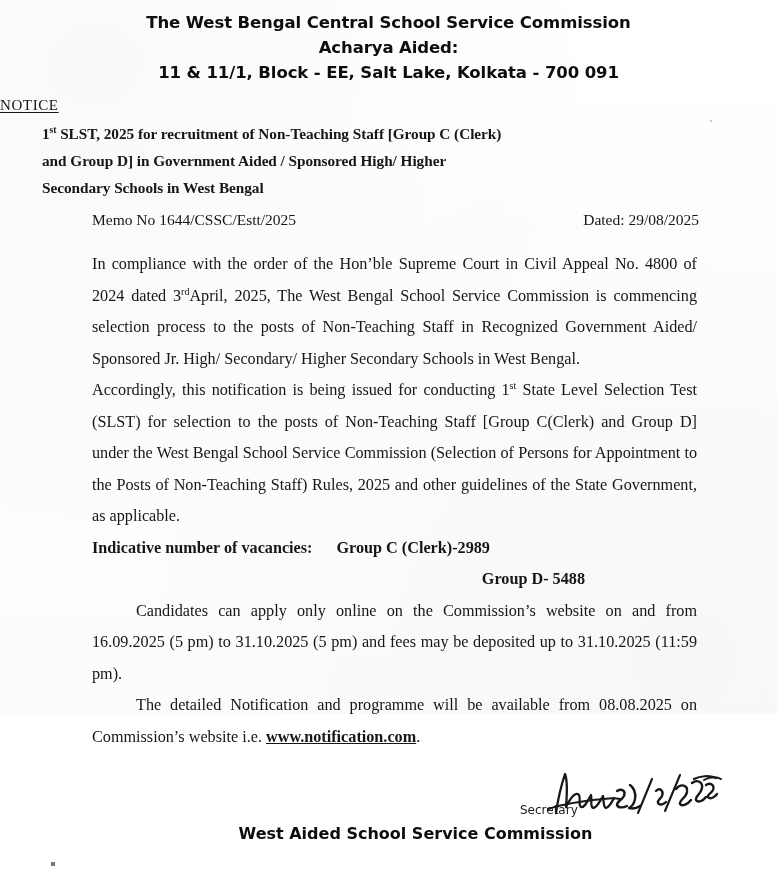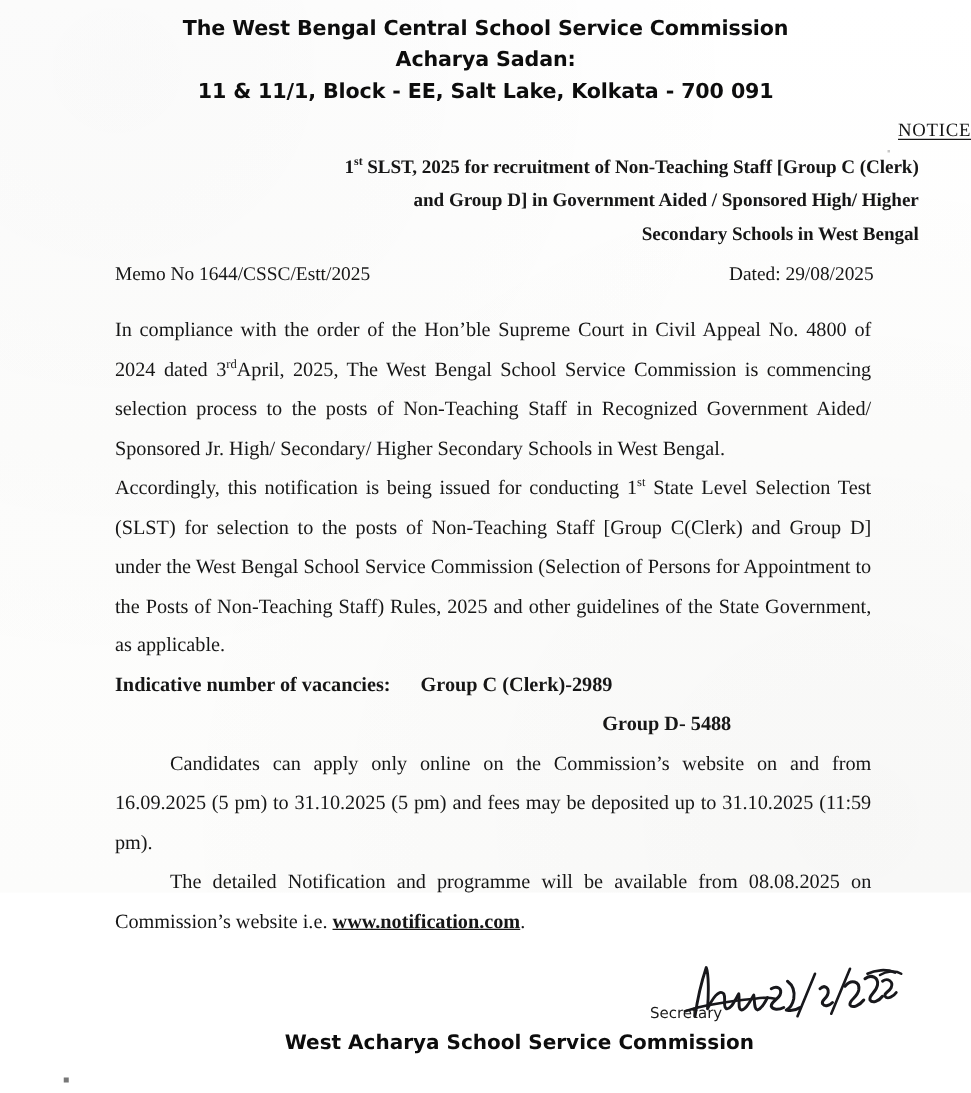--- a/index.html
+++ b/index.html
@@ -58,21 +58,21 @@
     padding-top: 10px;
   }
   .letterhead .lh-line {
     font-size: 16.5px;
     line-height: 25px;
     letter-spacing: -0.1px;
   }
 
   
   .notice-block {
-    text-align: right;
+    text-align: left;
     margin-top: 12px;
     font-family: "Liberation Serif", serif;
   }
   .notice-word {
     font-size: 15px;
     letter-spacing: .6px;
     text-decoration: underline;
     text-underline-offset: 2px;
   }
   .notice-title {
@@ -180,21 +180,21 @@
 
 <div class="page">
   <div class="scan-tint"></div>
   <div class="speck" style="left:51px;top:862px;width:4px;height:4px;"></div>
   <div class="speck" style="left:710px;top:120px;width:2px;height:2px;opacity:.3;"></div>
 
   <div class="content">
 
     <div class="letterhead">
       <div class="lh-line">The West Bengal Central School Service Commission</div>
-      <div class="lh-line">Acharya Sadan:</div>
+      <div class="lh-line">Acharya Aided:</div>
       <div class="lh-line">11 &amp; 11/1, Block - EE, Salt Lake, Kolkata - 700 091</div>
     </div>
 
     <div class="notice-block">
       <div class="notice-word">NOTICE</div>
       <div class="notice-title">
         <span><span>1</span><sup>st</sup><span> SLST, 2025 for recruitment of Non-Teaching Staff [Group C (Clerk)</span></span><br>
         <span>and Group D] in Government Aided / Sponsored High/ Higher</span><br>
         <span>Secondary Schools in West Bengal</span>
       </div>
@@ -234,17 +234,17 @@
           <path d="M122 22 C126 18, 130 22, 128 27 C126 31, 123 31, 124 34 C126 37, 130 35, 132 33" stroke-width="2.4"></path>
           <path d="M146 6 L131 42" stroke-width="2.1"></path>
           <path d="M142 20 C147 14, 154 16, 153 23 C152 29, 145 31, 146 35 C148 38, 154 35, 157 31" stroke-width="2.4"></path>
           <path d="M158 14 C163 10, 169 13, 168 19 C167 25, 161 27, 162 31 C164 34, 169 32, 172 28" stroke-width="2.4"></path>
           <path d="M160 10 C166 7, 175 6, 182 9" stroke-width="2.2"></path>
           <path d="M172 16 C176 13, 181 16, 179 21 C177 25, 173 25, 174 28 C176 31, 181 28, 183 25" stroke-width="2.3"></path>
           <path d="M170 11 C175 8, 182 7, 187 10" stroke-width="2.0"></path>
         </g>
       </svg>
       <div class="sig-role">Secretary</div>
-      <div class="sig-org">West Acharya School Service Commission</div>
+      <div class="sig-org">West Aided School Service Commission</div>
     </div>
 
   </div>
 </div>
 
 </body></html>

